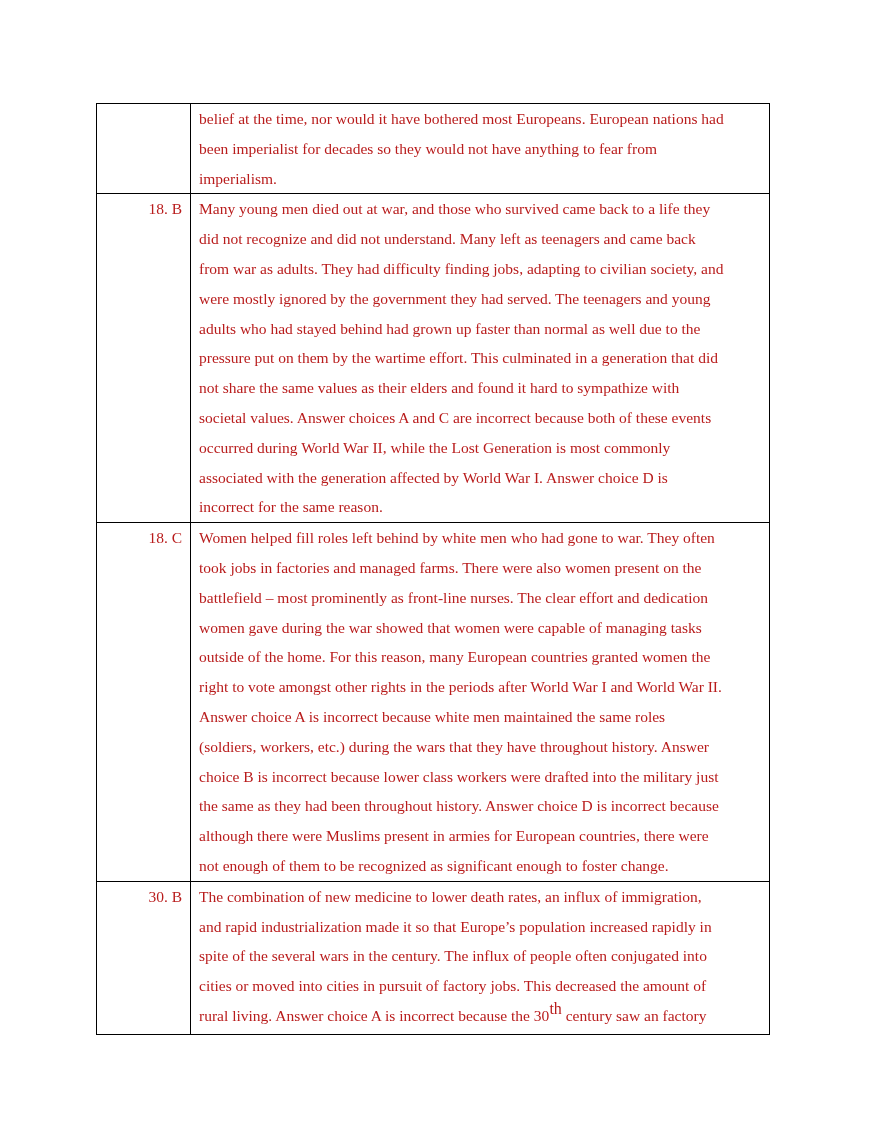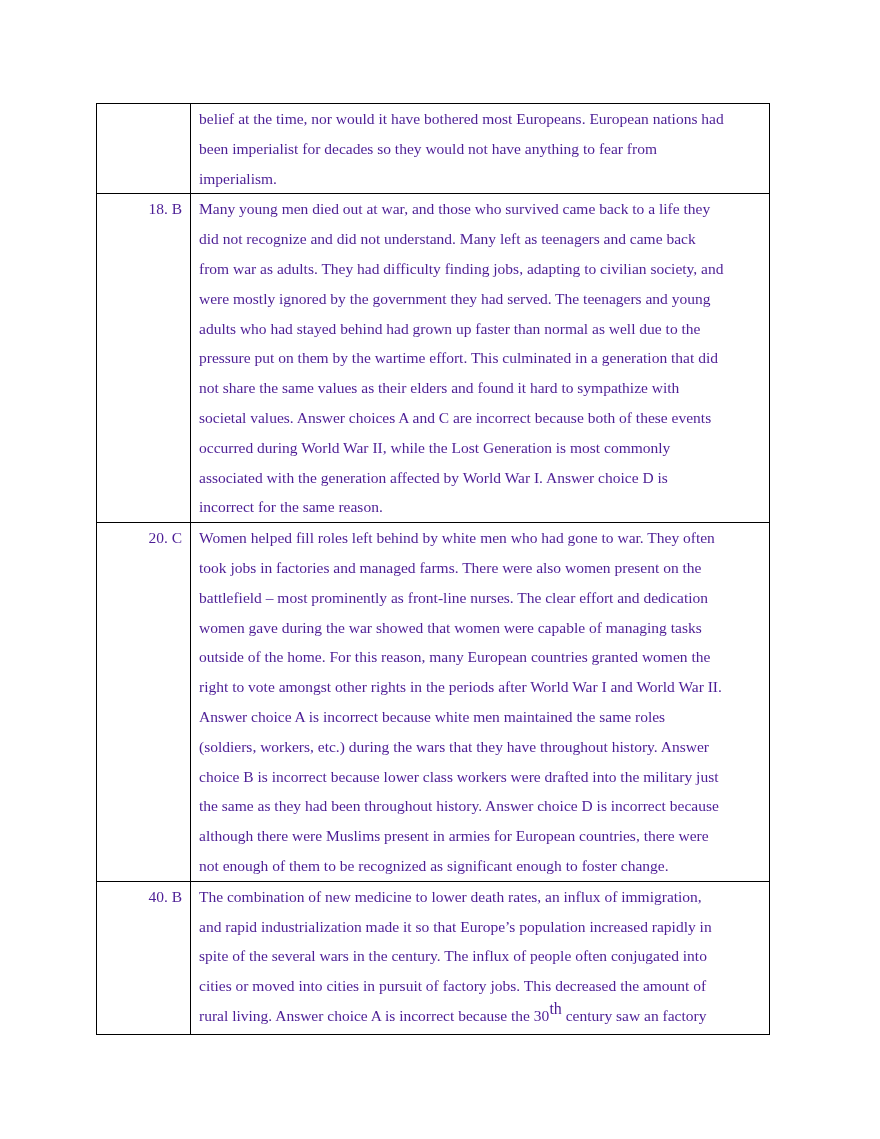--- a/index.html
+++ b/index.html
@@ -6,21 +6,21 @@
     margin: 0;
     padding: 0;
     background: #ffffff;
   }
   .page {
     position: relative;
     width: 880px;
     height: 1139px;
     background: #ffffff;
     font-family: "Liberation Serif", "DejaVu Serif", serif;
-    color: #4c1d95;
+    color: #b91c1c;
     overflow: hidden;
   }
   table.doc-table {
     position: absolute;
     left: 96px;
     top: 103px;
     width: 674px;
     border-collapse: collapse;
     table-layout: fixed;
   }
@@ -87,40 +87,40 @@
 pressure put on them by the wartime effort. This culminated in a generation that did
 not share the same values as their elders and found it hard to sympathize with
 societal values. Answer choices A and C are incorrect because both of these events
 occurred during World War II, while the Lost Generation is most commonly
 associated with the generation affected by World War I. Answer choice D is
 incorrect for the same reason.</div>
       </td>
     </tr>
     <tr class="r2">
       <td class="answer-cell">
-        <span>20. C</span>
+        <span>18. C</span>
       </td>
       <td class="expl-cell">
         <div class="lines">Women helped fill roles left behind by white men who had gone to war. They often
 took jobs in factories and managed farms. There were also women present on the
 battlefield – most prominently as front-line nurses. The clear effort and dedication
 women gave during the war showed that women were capable of managing tasks
 outside of the home. For this reason, many European countries granted women the
 right to vote amongst other rights in the periods after World War I and World War II.
 Answer choice A is incorrect because white men maintained the same roles
 (soldiers, workers, etc.) during the wars that they have throughout history. Answer
 choice B is incorrect because lower class workers were drafted into the military just
 the same as they had been throughout history. Answer choice D is incorrect because
 although there were Muslims present in armies for European countries, there were
 not enough of them to be recognized as significant enough to foster change.</div>
       </td>
     </tr>
     <tr class="r3">
       <td class="answer-cell">
-        <span>40. B</span>
+        <span>30. B</span>
       </td>
       <td class="expl-cell">
         <div class="lines">The combination of new medicine to lower death rates, an influx of immigration,
 and rapid industrialization made it so that Europe’s population increased rapidly in
 spite of the several wars in the century. The influx of people often conjugated into
 cities or moved into cities in pursuit of factory jobs. This decreased the amount of</div>
         <div class="line"><span>rural living. Answer choice A is incorrect because the 30</span><sup class="ord">th</sup><span> century saw an factory</span></div>
       </td>
     </tr>
   </tbody>

